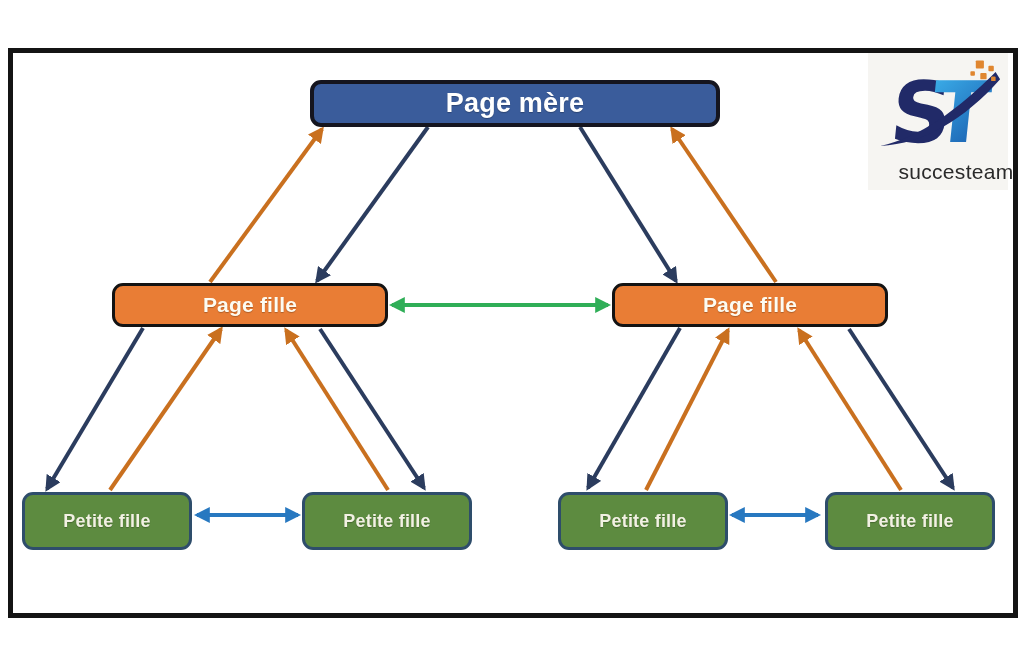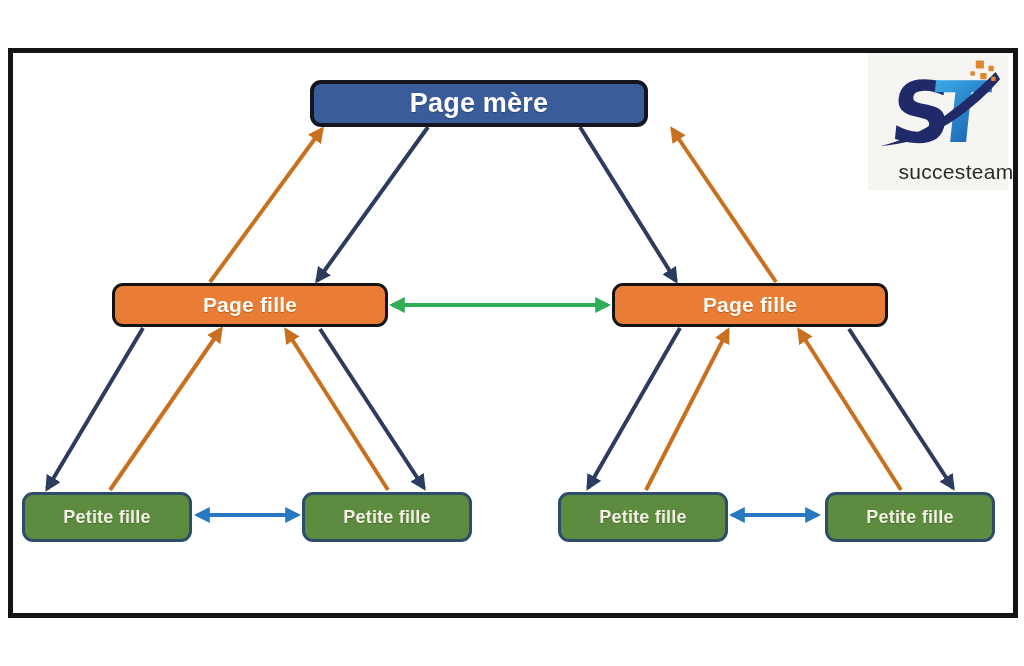--- a/index.html
+++ b/index.html
@@ -14,24 +14,24 @@
     z-index:0;
   }
   #edges{position:absolute;left:0;top:0;width:1024px;height:666px;z-index:1;}
   .node{
     position:absolute;z-index:2;box-sizing:border-box;
     display:flex;align-items:center;justify-content:center;
     border-style:solid;border-radius:11px;
     font-weight:bold;letter-spacing:0.2px;
     text-shadow:0 1px 1px rgba(0,0,0,0.25);
   }
-  .node-mere{left:310px;top:80px;width:338px;height:47px;border-width:4px;font-size:27px;}
+  .node-mere{left:310px;top:80px;width:410px;height:47px;border-width:4px;font-size:27px;}
   .node-fille-l{left:112px;top:283px;width:276px;height:44px;border-width:3px;font-size:21px;}
   .node-fille-r{left:612px;top:283px;width:276px;height:44px;border-width:3px;font-size:21px;}
-  .node-petite{height:50px;width:170px;border-width:3px;font-size:18px;}
+  .node-petite{height:58px;width:170px;border-width:3px;font-size:18px;}
   .node-p1{left:22px;top:492px;}
   .node-p2{left:302px;top:492px;}
   .node-p3{left:558px;top:492px;}
   .node-p4{left:825px;top:492px;}
   .logo-card{
     position:absolute;left:868px;top:53px;width:140px;height:137px;z-index:3;
     display:flex;flex-direction:column;align-items:center;justify-content:flex-start;
   }
   .logo-mark{width:126px;height:100px;margin-top:6px;}
   .logo-subtitle{

